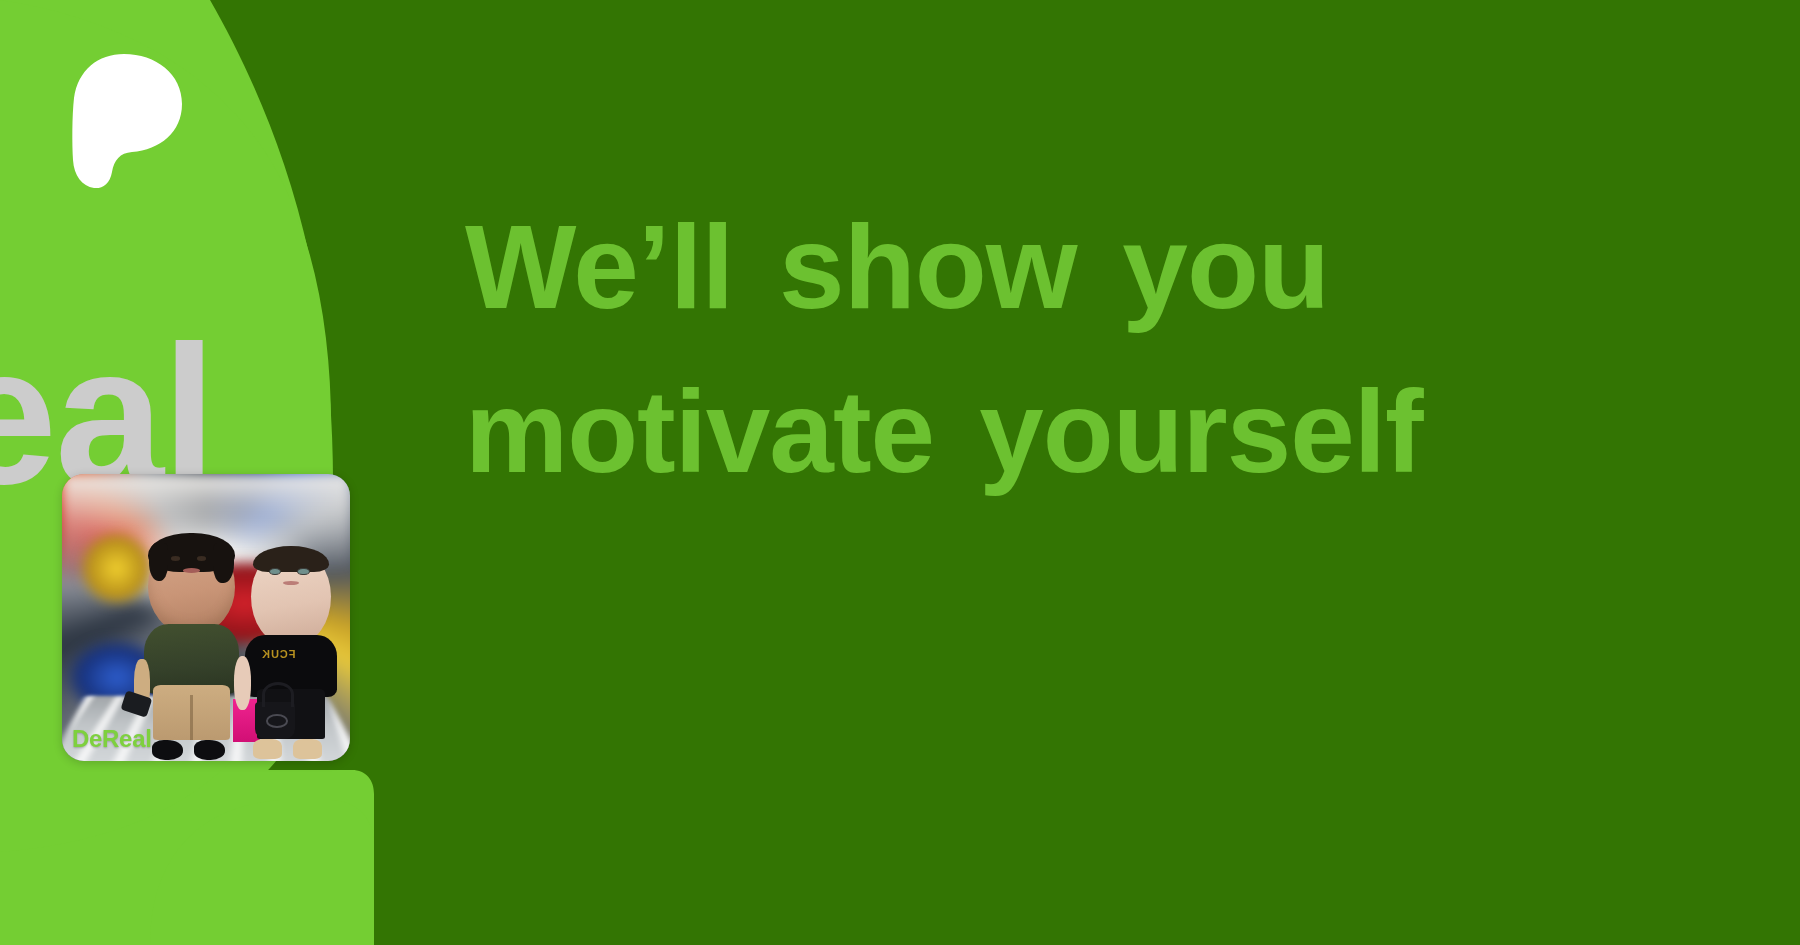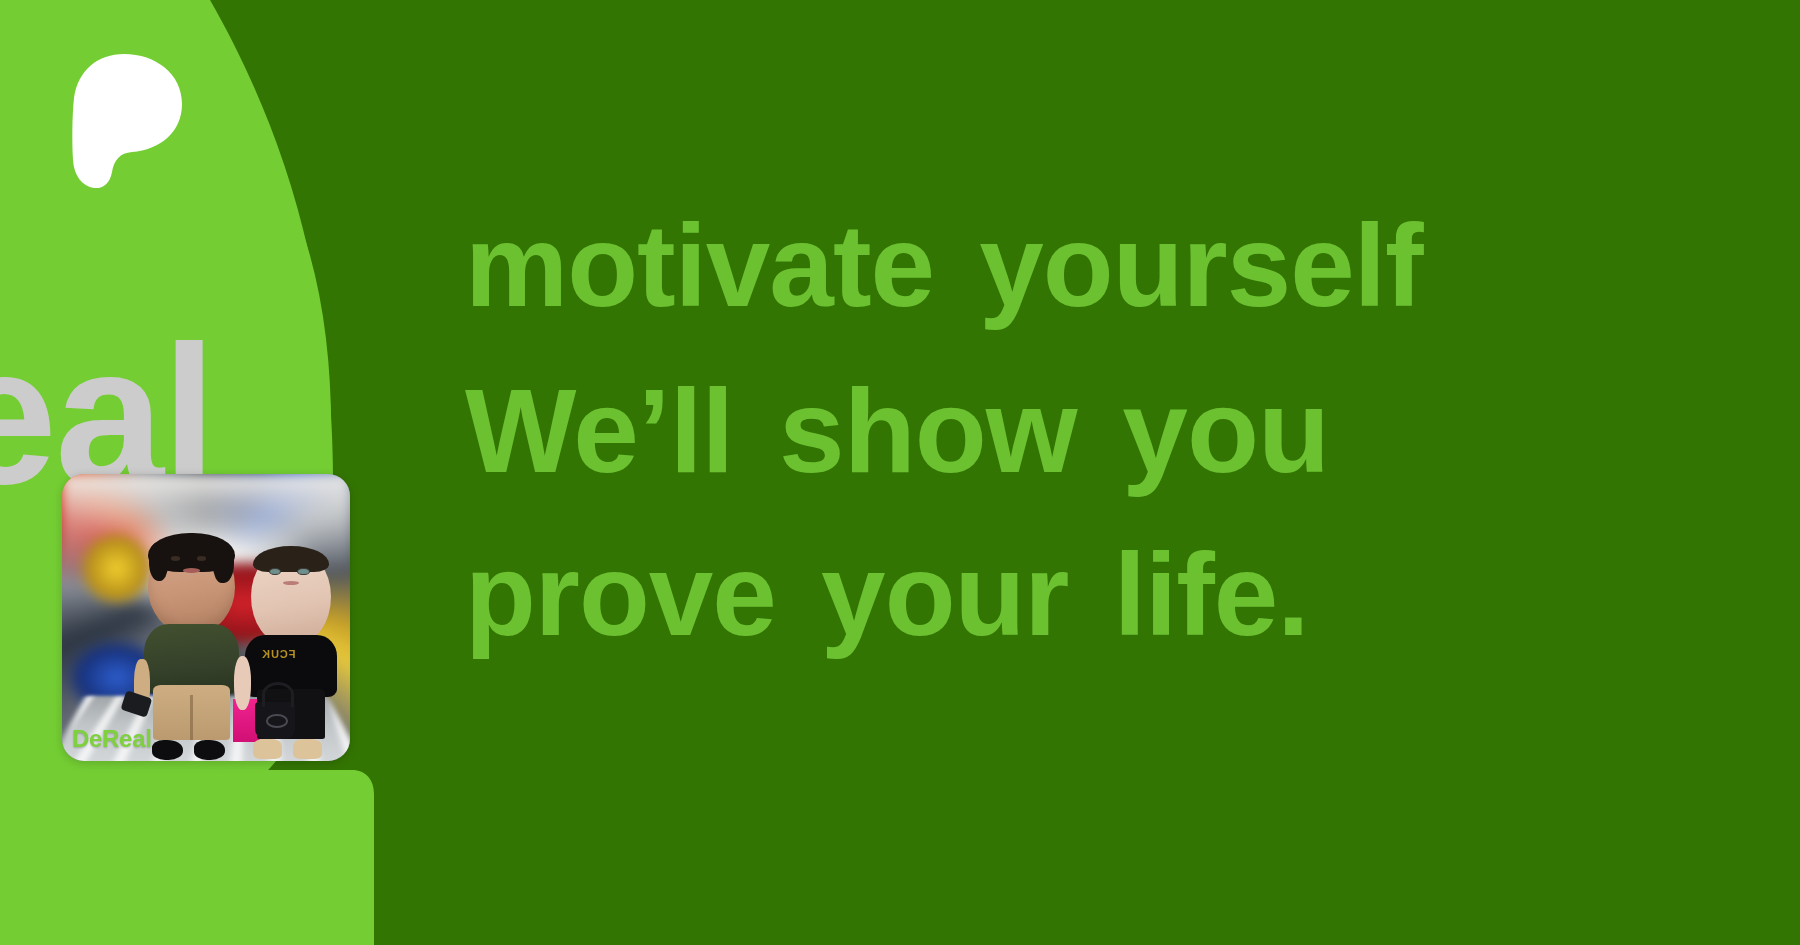--- a/index.html
+++ b/index.html
@@ -311,18 +311,17 @@
         </div>
         <div class="shoe l"></div>
         <div class="shoe r"></div>
       </div>
     </div>
 
     <div class="photo-watermark">DeReal</div>
   </div>
 
   <div class="headline">
+    <span class="ln ln-1">We’ll  show  you</span>
     <span class="ln ln-2">motivate yourself</span>
-    <span class="ln ln-1">We’ll  show  you</span>
-    <span class="ln ln-3">prove  your  life.</span>
   </div>
 
 </div>
 
 </body></html>

